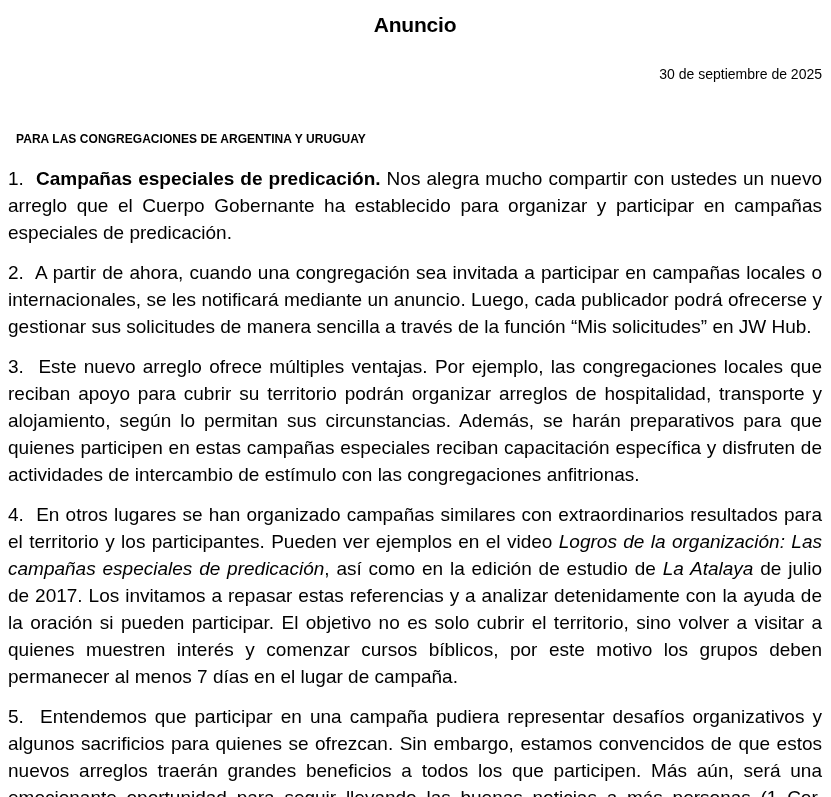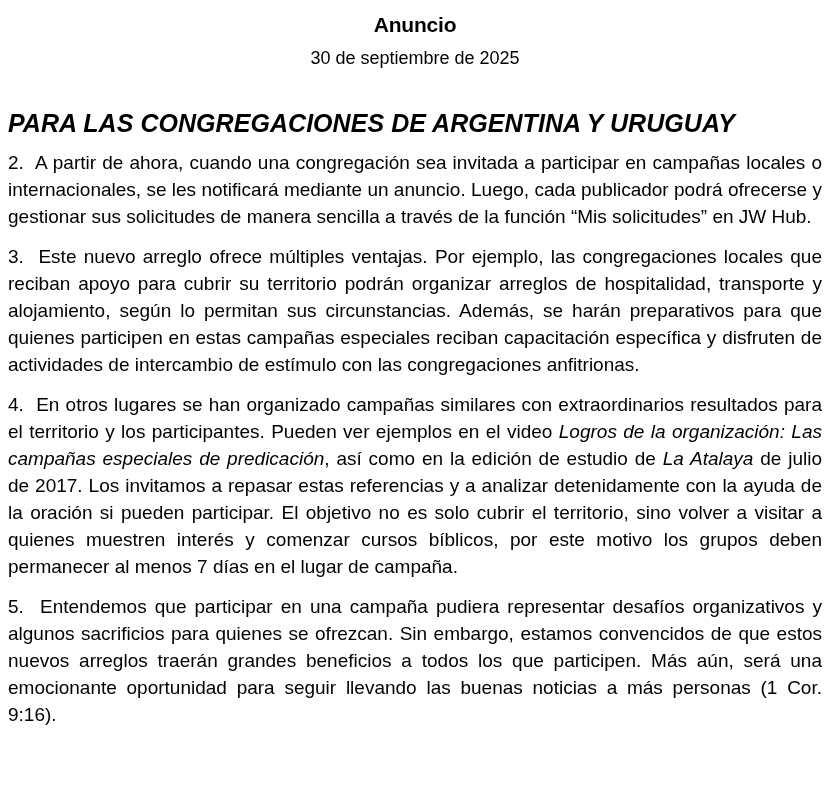--- a/index.html
+++ b/index.html
@@ -25,33 +25,32 @@
   }
   .doc-title {
     text-align: center;
     font-size: 21px;
     font-weight: bold;
     line-height: 34px;
     margin: 8px 0 0 0;
     letter-spacing: -0.2px;
   }
   .doc-date {
-    text-align: center;
-    font-size: 18px;
+    text-align: right;
+    font-size: 14px;
     font-weight: normal;
     line-height: 26px;
-    margin: 3px 0 0 0;
+    margin: 19px 0 0 0;
   }
   .section-heading {
-    font-size: 25px;
+    font-size: 12px;
     font-weight: bold;
     line-height: 24px;
-    margin: 40px 0 0 0;
+    margin: 40px 0 0 8px;
     letter-spacing: 0.05px;
-    font-style: italic;
   }
   .para {
     font-size: 19px;
     line-height: 27px;
     text-align: justify;
     text-justify: inter-word;
     margin: 13px 0 0 0;
     hyphens: manual;
   }
   .para:first-of-type {
@@ -71,20 +70,21 @@
 <body>
 
 <div class="page">
 
   <h1 class="doc-title">Anuncio</h1>
 
   <div class="doc-date">30 de septiembre de 2025</div>
 
   <h2 class="section-heading">PARA LAS CONGREGACIONES DE ARGENTINA Y URUGUAY</h2>
 
+  <p class="para"><span class="num">1.</span>&nbsp; <span class="lead">Campañas especiales de predicación.</span> <span>Nos alegra mucho compartir con ustedes un nuevo arreglo que el Cuerpo Gobernante ha establecido para organizar y participar en campañas especiales de predicación.</span></p>
 
   <p class="para"><span class="num">2.</span>&nbsp; <span>A partir de ahora, cuando una congregación sea invitada a participar en campañas locales o internacionales, se les notificará mediante un anuncio. Luego, cada publicador podrá ofrecerse y gestionar sus solicitudes de manera sencilla a través de la función “Mis solicitudes” en JW Hub.</span></p>
 
   <p class="para"><span class="num">3.</span>&nbsp; <span>Este nuevo arreglo ofrece múltiples ventajas. Por ejemplo, las congregaciones locales que reciban apoyo para cubrir su territorio podrán organizar arreglos de hospitalidad, transporte y alojamiento, según lo permitan sus circunstancias. Además, se harán preparativos para que quienes participen en estas campañas especiales reciban capacitación específica y disfruten de actividades de intercambio de estímulo con las congregaciones anfitrionas.</span></p>
 
   <p class="para"><span class="num">4.</span>&nbsp; <span>En otros lugares se han organizado campañas similares con extraordinarios resultados para el territorio y los participantes. Pueden ver ejemplos en el video </span><span class="ital">Logros de la organización: Las campañas especiales de predicación</span><span>, así como en la edición de estudio de </span><span class="ital">La Atalaya</span><span> de julio de 2017. Los invitamos a repasar estas referencias y a analizar detenidamente con la ayuda de la oración si pueden participar. El objetivo no es solo cubrir el territorio, sino volver a visitar a quienes muestren interés y comenzar cursos bíblicos, por este motivo los grupos deben permanecer al menos 7 días en el lugar de campaña.</span></p>
 
   <p class="para"><span class="num">5.</span>&nbsp; <span>Entendemos que participar en una campaña pudiera representar desafíos organizativos y algunos sacrificios para quienes se ofrezcan. Sin embargo, estamos convencidos de que estos nuevos arreglos traerán grandes beneficios a todos los que participen. Más aún, será una emocionante oportunidad para seguir llevando las buenas noticias a más personas (1 Cor. 9:16).</span></p>
 
 </div>

